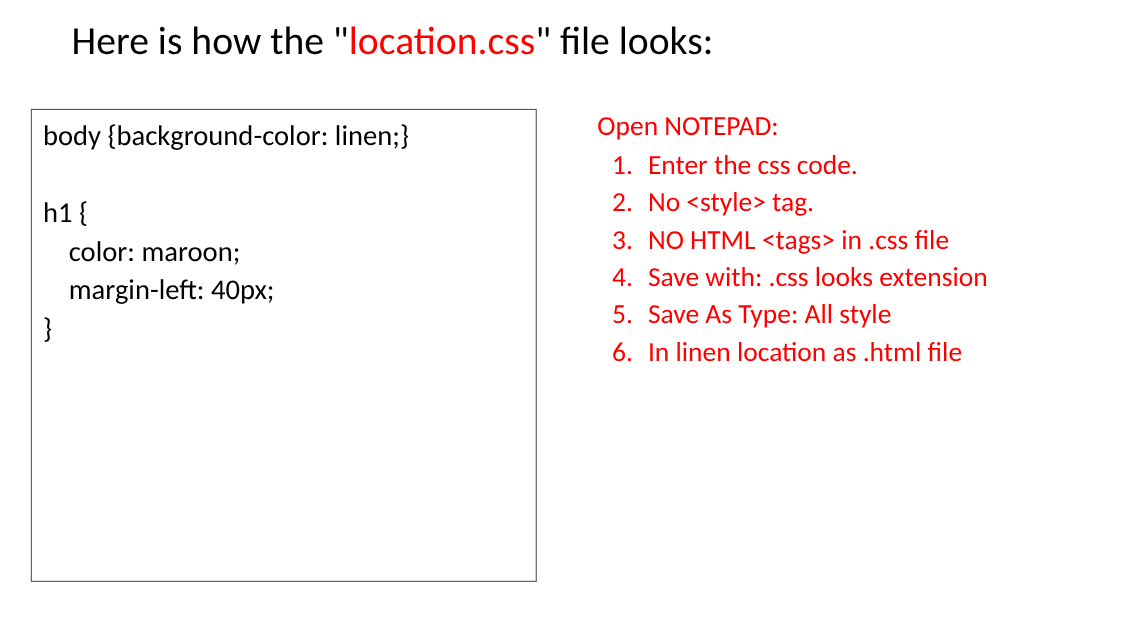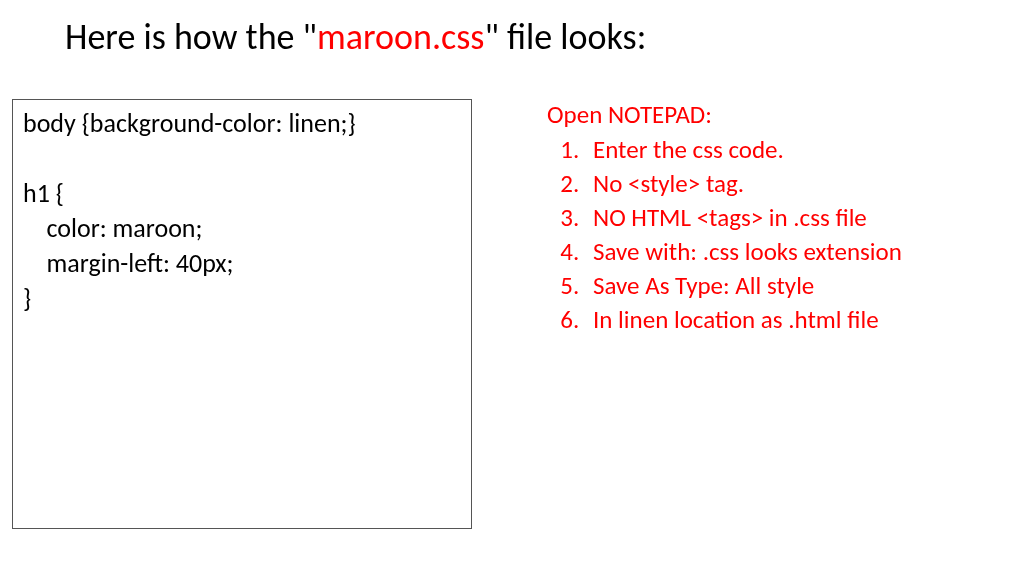--- a/index.html
+++ b/index.html
@@ -14,22 +14,22 @@
       font-size: 36px;
       font-weight: 400;
       color: #000;
       padding: 15px 0 0 65px;
     }
     .heading .filename {
       color: #ff0000;
     }
     .content-row {
       display: flex;
-      padding: 40px 0 0 12px;
-      gap: 75px;
+      padding: 40px 0 0 28px;
+      gap: 55px;
     }
     .code-box {
       border: 1px solid #555;
       width: 460px;
       height: 430px;
       padding: 6px 10px;
       font-size: 26px;
       line-height: 1.35;
       color: #000;
       font-family: Calibri, Arial, sans-serif;
@@ -53,21 +53,21 @@
     }
     .inst-list li {
       margin-bottom: 3px;
       padding-left: 8px;
     }
   </style>
 </head>
 <body>
 
 <h1 class="heading">
-  <span>Here is how the "</span><span class="filename">maroon.css</span><span>" file looks:</span>
+  <span>Here is how the "</span><span class="filename">location.css</span><span>" file looks:</span>
 </h1>
 
 <div class="content-row">
   <div class="code-box">body {background-color: linen;}
 
 h1 {
     color: maroon;
     margin-left: 40px;
 }</div>
   <div class="instructions">

